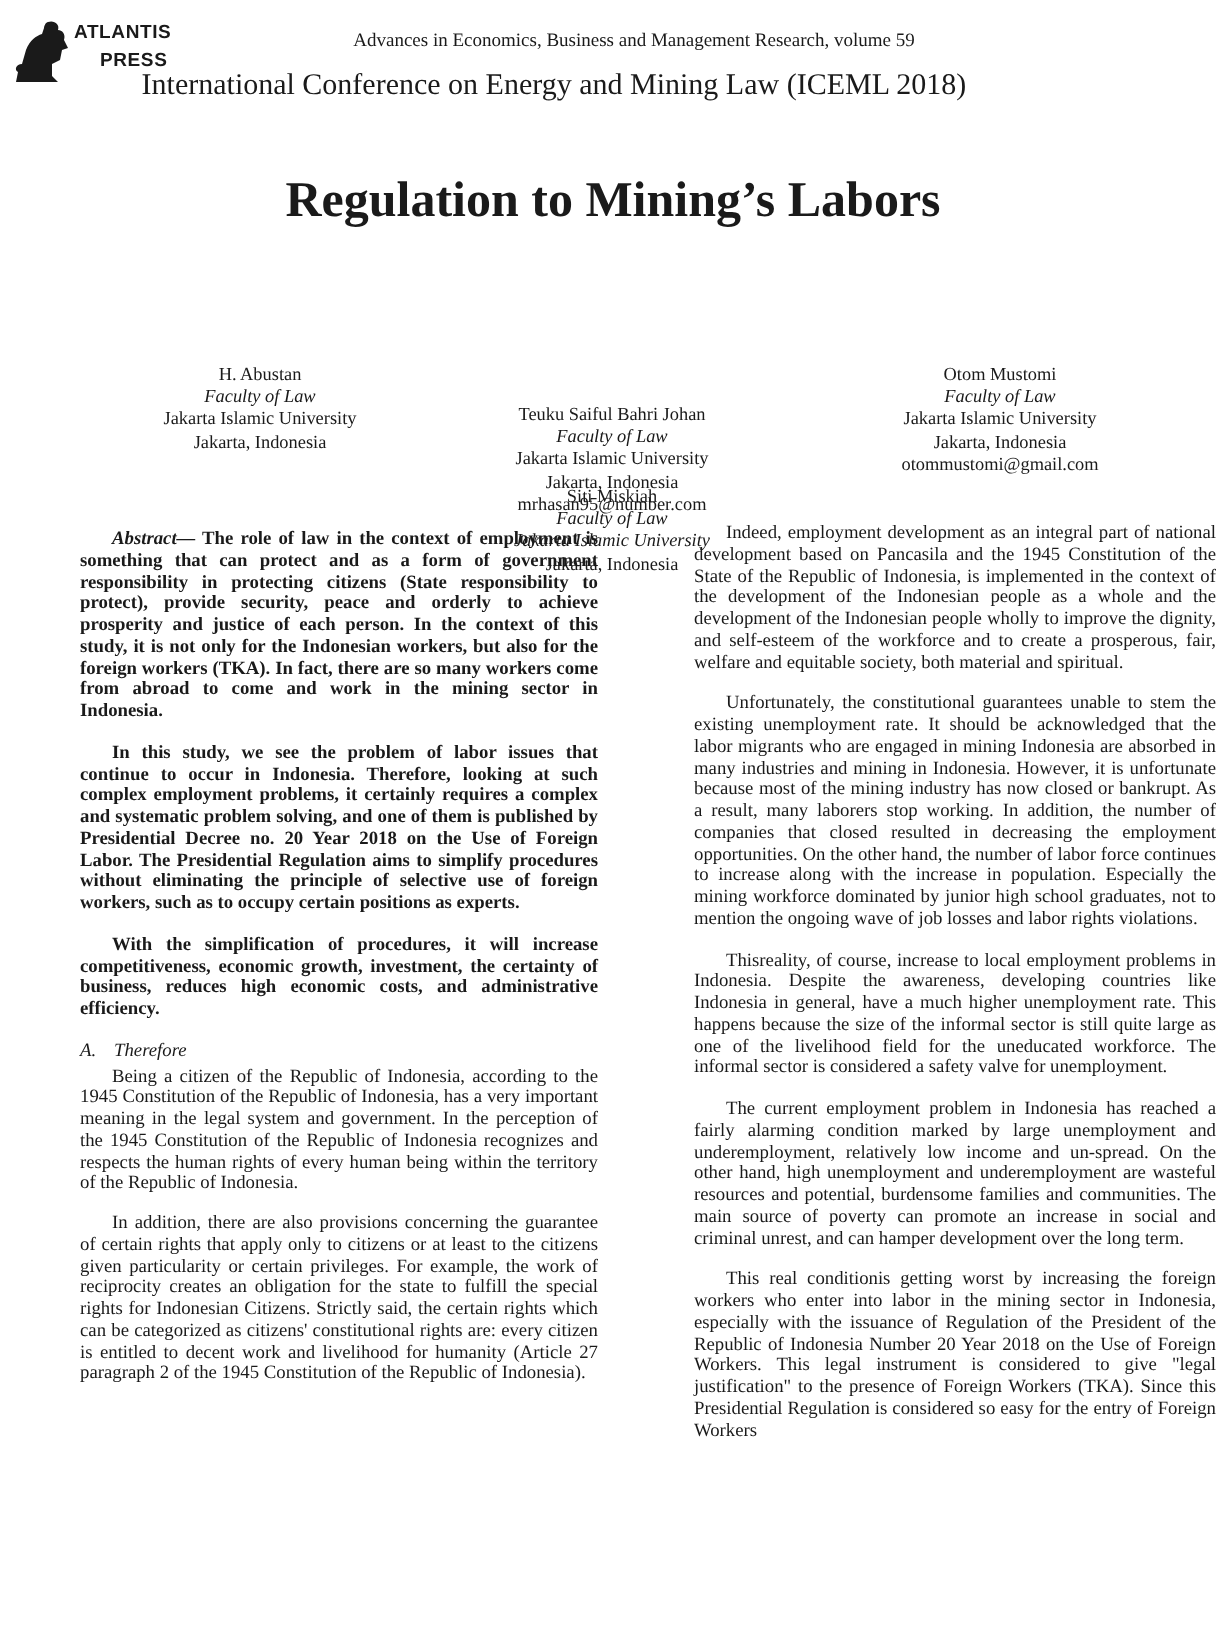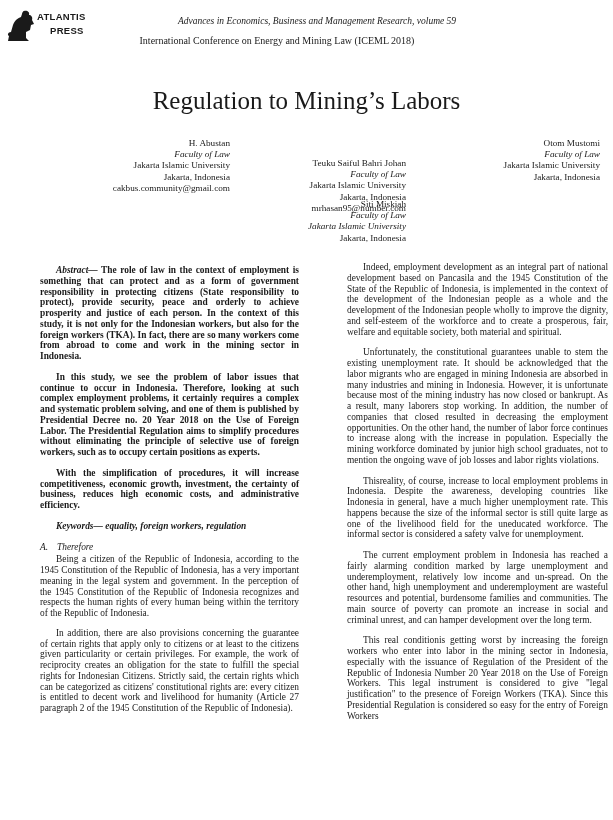--- a/index.html
+++ b/index.html
@@ -5,24 +5,24 @@
   html, body { margin: 0; padding: 0; background: #ffffff; }
   body {
     width: 613px; height: 820px; position: relative; overflow: hidden;
     font-family: "Liberation Serif", "DejaVu Serif", serif; color: #1a1a1a;
   }
   .logo { position: absolute; left: 4px; top: 8px; width: 80px; height: 36px; }
   .logo svg { position: absolute; left: 0; top: 0; }
   .logo .lt { position: absolute; left: 33px; font-family: "Liberation Sans", "DejaVu Sans", sans-serif; font-weight: bold; font-size: 9.5px; color: #1a1a1a; letter-spacing: 0.3px; }
   .logo .l1 { top: 3px; }
   .logo .l2 { top: 17px; left: 46px; }
-  .hdr1 { position: absolute; left: 0; width: 613px; top: 16px; text-align: center; font-size: 9.5px; font-style: italic; padding-left: 21px; box-sizing: border-box; }
-  .hdr2 { position: absolute; left: 0; width: 514px; top: 35px; text-align: center; font-size: 10px; padding-left: 40px; box-sizing: border-box; }
+  .hdr1 { position: absolute; left: 0; width: 613px; top: 16px; text-align: center; font-size: 9.5px; padding-left: 21px; box-sizing: border-box; }
+  .hdr2 { position: absolute; left: 0; width: 514px; top: 35px; text-align: center; font-size: 15px; padding-left: 40px; box-sizing: border-box; }
   .title { position: absolute; left: 0; width: 613px; top: 87px; text-align: center; font-size: 25px; }
-  .author { position: absolute; text-align: right; font-size: 9.2px; line-height: 11.2px; }
+  .author { position: absolute; text-align: center; font-size: 9.2px; line-height: 11.2px; margin-top: 44px; }
   .author .it { font-style: italic; }
   .a1 { left: 30px; width: 200px; top: 138px; }
   .a2 { left: 206px; width: 200px; top: 158px; }
   .a3 { left: 400px; width: 200px; top: 138px; }
   .a4 { left: 206px; width: 200px; top: 199px; }
   .col { position: absolute; font-size: 9.4px; line-height: 10.75px; text-align: justify; }
   .col p { margin: 0 0 10px 0; text-indent: 16px; }
   .left { left: 40px; width: 259px; top: 265px; }
   .right { left: 315px; width: 261px; top: 262px; margin-left: 32px; }
   .abstract p { font-weight: bold; }
@@ -41,56 +41,55 @@
   <svg width="34" height="36" viewBox="0 0 34 36">
     <path d="M20 3 C23 2 26 4 25 7 C27 7 29 9 28 12 L30 16 L27 17 L26 22 L22 24 L22 30 L25 33 L4 33 L5 28 C3 27 4 24 7 24 L9 17 C11 12 14 10 17 9 L18 6 C18 5 19 3 20 3 Z" fill="#1a1a1a"></path>
   </svg>
   <span class="lt l1">ATLANTIS</span>
   <span class="lt l2">PRESS</span>
 </div>
 
 <div class="hdr1">Advances in Economics, Business and Management Research, volume 59</div>
 <div class="hdr2">International Conference on Energy and Mining Law (ICEML 2018)</div>
 
-<h1 class="title" style="margin:0;font-weight:normal;">Regulation to Mining’s Labors</h1>
+<h1 class="title" style="margin:0;font-weight:bold;">Regulation to Mining’s Labors</h1>
 
 <div class="author a1">
   <div>H. Abustan</div>
   <div class="it">Faculty of Law</div>
   <div>Jakarta Islamic University</div>
   <div>Jakarta, Indonesia</div>
-  <div>cakbus.community@gmail.com</div>
 </div>
 <div class="author a2">
   <div>Teuku Saiful Bahri Johan</div>
   <div class="it">Faculty of Law</div>
   <div>Jakarta Islamic University</div>
   <div>Jakarta, Indonesia</div>
   <div>mrhasan95@number.com</div>
 </div>
 <div class="author a3">
   <div>Otom Mustomi</div>
   <div class="it">Faculty of Law</div>
   <div>Jakarta Islamic University</div>
   <div>Jakarta, Indonesia</div>
+  <div>otommustomi@gmail.com</div>
 </div>
 <div class="author a4">
   <div>Siti Miskiah</div>
   <div class="it">Faculty of Law</div>
   <div class="it">Jakarta Islamic University</div>
   <div>Jakarta, Indonesia</div>
 </div>
 
 <div class="col left">
   <div class="abstract">
     <p><span class="lead">Abstract—</span><span> The role of law in the context of employment is something that can protect and as a form of government responsibility in protecting citizens (State responsibility to protect), provide security, peace and orderly to achieve prosperity and justice of each person. In the context of this study, it is not only for the Indonesian workers, but also for the foreign workers (TKA).  In fact, there are so many workers come from abroad to come and work in the mining sector in Indonesia.</span></p>
     <p>In this study, we see the problem of labor issues that continue to occur in Indonesia. Therefore, looking at such complex employment problems, it certainly requires a complex and systematic problem solving, and one of them is published by Presidential Decree no. 20 Year 2018 on the Use of Foreign Labor. The Presidential Regulation aims to simplify procedures without eliminating the principle of selective use of foreign workers, such as to occupy certain positions as experts.</p>
     <p>With the simplification of procedures, it will increase competitiveness, economic growth, investment, the certainty of business, reduces high economic costs, and administrative efficiency.</p>
   </div>
-  <div class="kw"><span>Keywords—</span><span style="font-weight:bold;"> equality, foreign workers, regulation</span></div>
   <div class="sub"><span class="num">A.</span><span>Therefore</span></div>
   <div class="intro">
     <p>Being a citizen of the Republic of Indonesia, according to the 1945 Constitution of the Republic of Indonesia, has a very important meaning in the legal system and government. In the perception of the 1945 Constitution of the Republic of Indonesia recognizes and respects the human rights of every human being within the territory of the Republic of Indonesia.</p>
     <p>In addition, there are also provisions concerning the guarantee of certain rights that apply only to citizens or at least to the citizens given particularity or certain privileges. For example, the work of reciprocity creates an obligation for the state to fulfill the special rights for Indonesian Citizens. Strictly said, the certain rights which can be categorized as citizens' constitutional rights are: every citizen is entitled to decent work and livelihood for humanity (Article 27 paragraph 2 of the 1945 Constitution of the Republic of Indonesia).</p>
   </div>
 </div>
 
 <div class="col right">
   <p>Indeed, employment development as an integral part of national development based on Pancasila and the 1945 Constitution of the State of the Republic of Indonesia, is implemented in the context of the development of the Indonesian people as a whole and the development of the Indonesian people wholly to improve the dignity, and self-esteem of the workforce and to create a prosperous, fair, welfare and equitable society, both material and spiritual.</p>
   <p>Unfortunately, the constitutional guarantees unable to stem the existing unemployment rate. It should be acknowledged that the labor migrants who are engaged in mining Indonesia are absorbed in many industries and mining in Indonesia. However, it is unfortunate because most of the mining industry has now closed or bankrupt. As a result, many laborers stop working. In addition, the number of companies that closed resulted in decreasing the employment opportunities. On the other hand, the number of labor force continues to increase along with the increase in population. Especially the mining workforce dominated by junior high school graduates, not to mention the ongoing wave of job losses and labor rights violations.</p>

